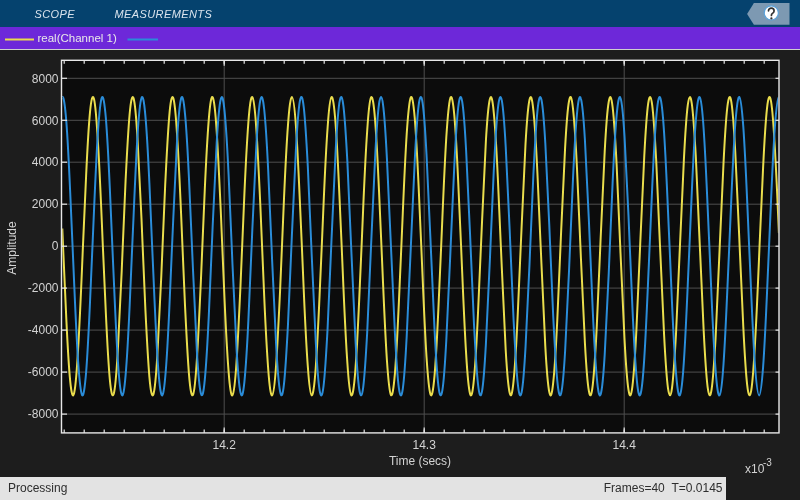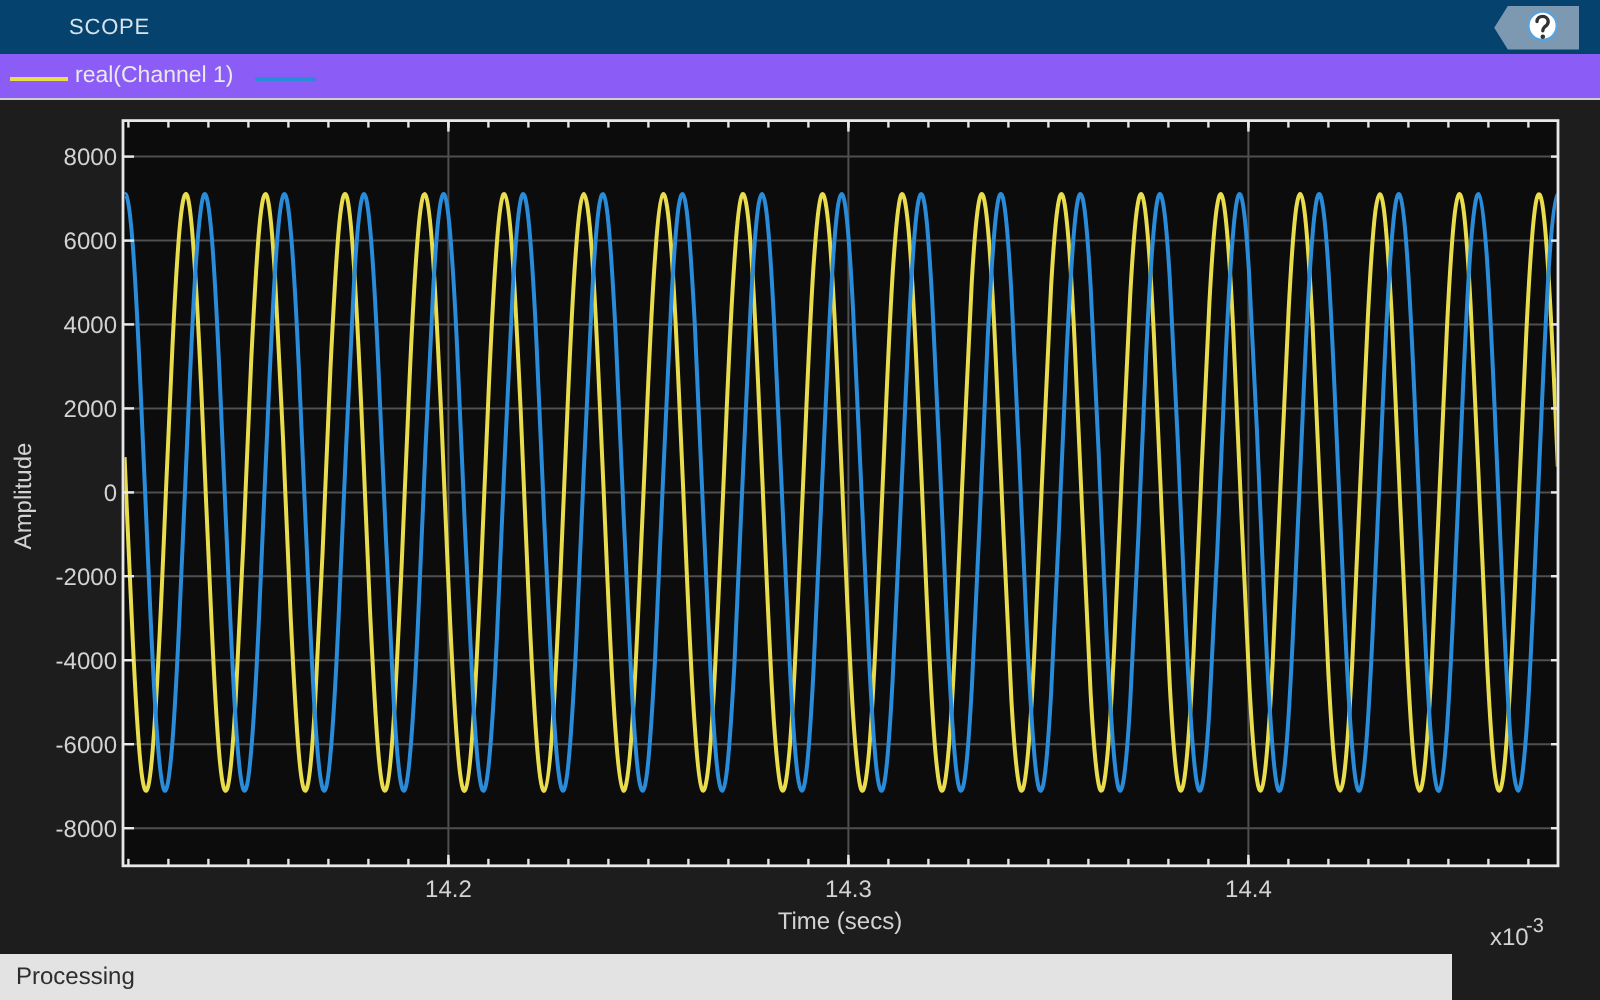--- a/index.html
+++ b/index.html
@@ -1,36 +1,38 @@
 <!DOCTYPE html>
 <html><head><meta charset="utf-8"><style>
   html,body{margin:0;padding:0;width:800px;height:500px;overflow:hidden;
     font-family:"Liberation Sans",sans-serif;background:#1d1d1d;}
-  .toolbar{position:absolute;left:0;top:0;width:800px;height:27px;background:#05426e;}
+  .toolbar{position:absolute;left:0;top:0;width:800px;height:27px;background:#05426e;font-style:italic;}
   .toolbar .tab{position:absolute;top:0;height:27px;line-height:28px;color:#d9e3ed;
     font-size:11px;letter-spacing:0.4px;}
-  .legend{position:absolute;left:0;top:27px;width:800px;height:22px;background:#8b5cf6;text-decoration:underline;}
+  .legend{position:absolute;left:0;top:27px;width:800px;height:22px;background:#6d28d9;text-decoration:underline;}
   .legend span{position:absolute;top:0;height:22px;line-height:23px;color:#e9e9e9;font-size:11.5px;}
   .sep{position:absolute;left:0;top:48.8px;width:800px;height:1.4px;background:#cfcfcf;}
   .panel{position:absolute;left:0;top:50.2px;width:800px;height:426.6px;background:#1d1d1d;}
   .status{position:absolute;left:0;top:476.8px;width:726px;height:23.2px;background:#e3e3e3;
     color:#2e2e2e;font-size:12px;}
   svg{position:absolute;left:0;top:0;}
 </style></head>
 <body>
 <div class="toolbar">
   <span class="tab" style="left:34.5px">SCOPE</span>
+  <span class="tab" style="left:114.5px">MEASUREMENTS</span>
 </div>
 <div class="legend">
   <span style="left:37.5px">real(Channel 1)</span>
 </div>
 <div class="sep"></div>
 <div class="panel"></div>
 <div class="status">
   <span style="position:absolute;left:8px;top:4px">Processing</span>
+  <span style="position:absolute;right:3.5px;top:4px">Frames=40&nbsp;&nbsp;T=0.0145</span>
 </div>
 <svg width="800" height="500" viewBox="0 0 800 500">
 
   <line x1="5" y1="39.5" x2="34" y2="39.5" stroke="#eadd4d" stroke-width="2"></line>
   <line x1="127.5" y1="39.5" x2="158" y2="39.5" stroke="#2a8cd8" stroke-width="2"></line>
 
   <g>
     <path d="M747.1 13.9 L753.9 3 L789.5 3 L789.5 24.8 L753.9 24.8 Z" fill="#7d99b2"></path>
     <circle cx="771.3" cy="12.9" r="7.1" fill="#ffffff" stroke="#5ba2da" stroke-width="1.2"></circle>
     <path d="M768.5 10.8 C768.5 9.2 769.7 8.2 771.3 8.2 C772.9 8.2 774.1 9.3 774.1 10.9 C774.1 12.3 773.1 13.0 772.2 13.6 C771.6 14.1 771.4 14.6 771.4 15.4" fill="none" stroke="#333333" stroke-width="1.7" stroke-linecap="round"></path>

